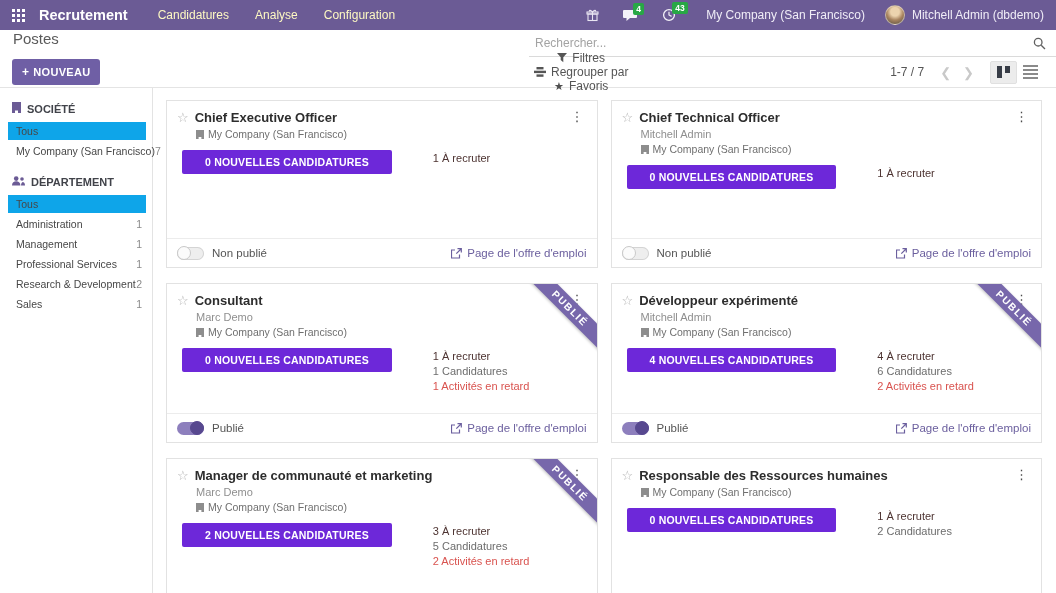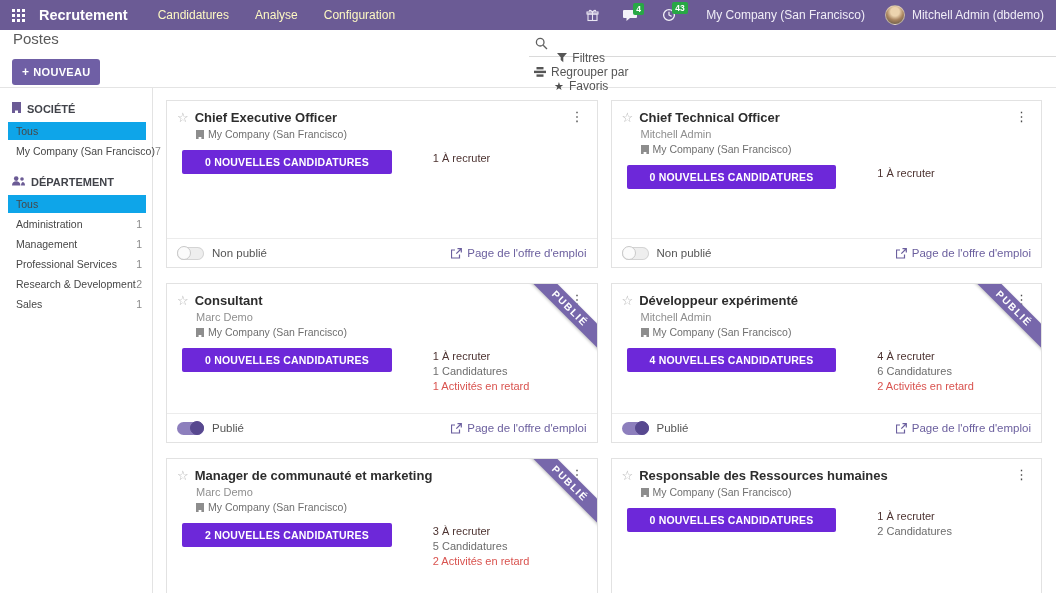--- a/index.html
+++ b/index.html
@@ -154,20 +154,21 @@
   </span>
 
   <span class="nav-company">My Company (San Francisco)</span>
   <span class="avatar"></span>
   <span class="nav-user">Mitchell Admin (dbdemo)</span>
 </div>
 
 <div class="hdr-row1">
   <span class="page-title">Postes</span>
   <div class="searchbar">
+    <input type="text" placeholder="Rechercher..." style="">
     <span style="display:flex;">
       <svg width="13" height="13" viewBox="0 0 13 13" fill="none" stroke="#5f5f5f" stroke-width="1.3">
         <circle cx="5.2" cy="5.2" r="3.8"></circle>
         <line x1="8.2" y1="8.2" x2="12" y2="12"></line>
       </svg>
     </span>
   </div>
 </div>
 
 <div class="hdr-row2">
@@ -190,20 +191,41 @@
         <rect x="2.5" y="7.4" width="7" height="2.4"></rect>
       </svg>
       <span>Regrouper par</span>
     </span>
     <span class="filter-item">
       <span style="font-size:11px; color:#4f4f4f;">★</span>
       <span>Favoris</span>
     </span>
   </div>
 
+  <div class="pager-zone">
+    <span class="pager-count">1-7 / 7</span>
+    <span class="pager-arrow">❮</span>
+    <span class="pager-arrow">❯</span>
+    <div class="view-switch">
+      <span class="vs-btn active">
+        <span class="kanban-glyph">
+          <i class="kg-l"></i>
+            <i class="kg-r"></i>
+        </span>
+      </span>
+      <span class="vs-btn">
+        <span class="list-glyph">
+          <i></i>
+            <i></i>
+            <i></i>
+            <i></i>
+        </span>
+      </span>
+    </div>
+  </div>
 </div>
 
 <div class="content">
   <div class="sidebar">
   <div class="side-section">
     <div class="sec-head">
       <span class="ic-building">
         <svg width="9" height="11" viewBox="0 0 9 11" fill="currentColor">
           <path d="M0 0 h9 v11 h-3 v-2.4 h-3 v2.4 h-3 z M1.7 1.7 h1.6 v1.6 h-1.6 z M5.7 1.7 h1.6 v1.6 h-1.6 z M1.7 4.8 h1.6 v1.6 h-1.6 z M5.7 4.8 h1.6 v1.6 h-1.6 z"></path>
         </svg>

